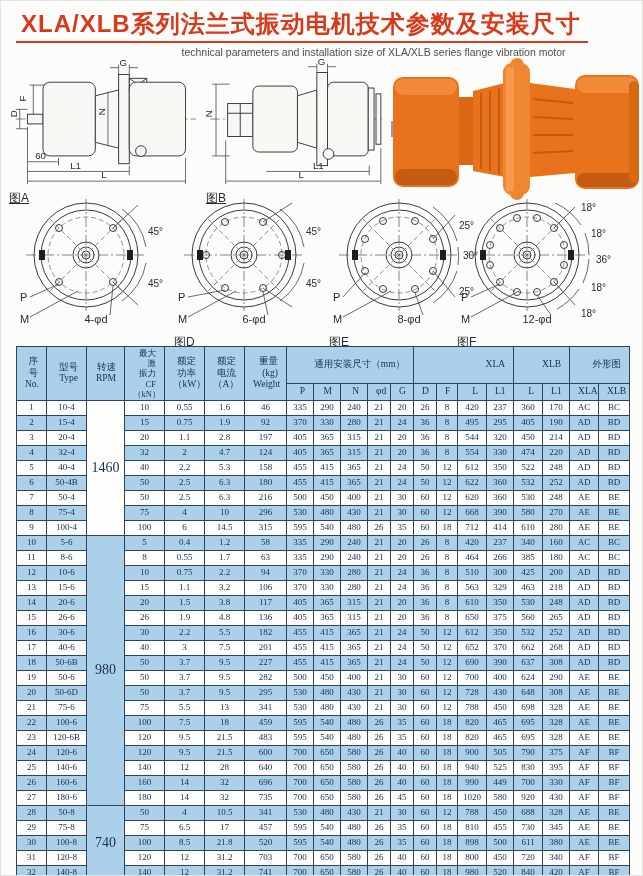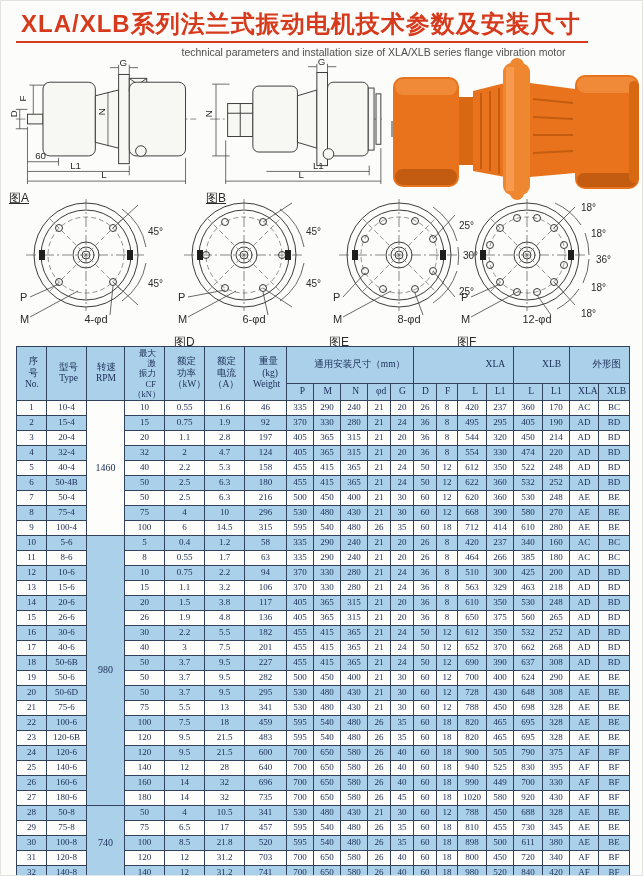--- a/index.html
+++ b/index.html
@@ -41,21 +41,21 @@
     text-align:center; font-size:9px; color:#1a2c55;
   }
   table.spec th, table.spec td { border:1px solid #32415c; overflow:hidden; }
   table.spec thead th {
     background:#abd0ea; font-weight:normal; font-size:9.5px;
     line-height:1.2; padding:1px 8px; vertical-align:middle;text-align:right;
   }
   table.spec thead tr.sub th { height:17px; }
   table.spec td { height:15px; padding:0; line-height:1; background:#fdfdfb; }
   table.spec tr.band td { background:#abd0ea; }
-  table.spec td.rpm-cell { background:#fdfdfb; font-size:10px; }
+  table.spec td.rpm-cell { background:#fdfdfb; font-size:14px; }
   .hl { display:block; }
 </style>
 </head>
 <body>
 
 <div class="page">
 
   <div class="title">XLA/XLB系列法兰式振动电机技术参数及安装尺寸</div>
   <div class="title-rule"></div>
   <div class="subtitle">technical parameters and installation size of XLA/XLB series flange vibration motor</div>

